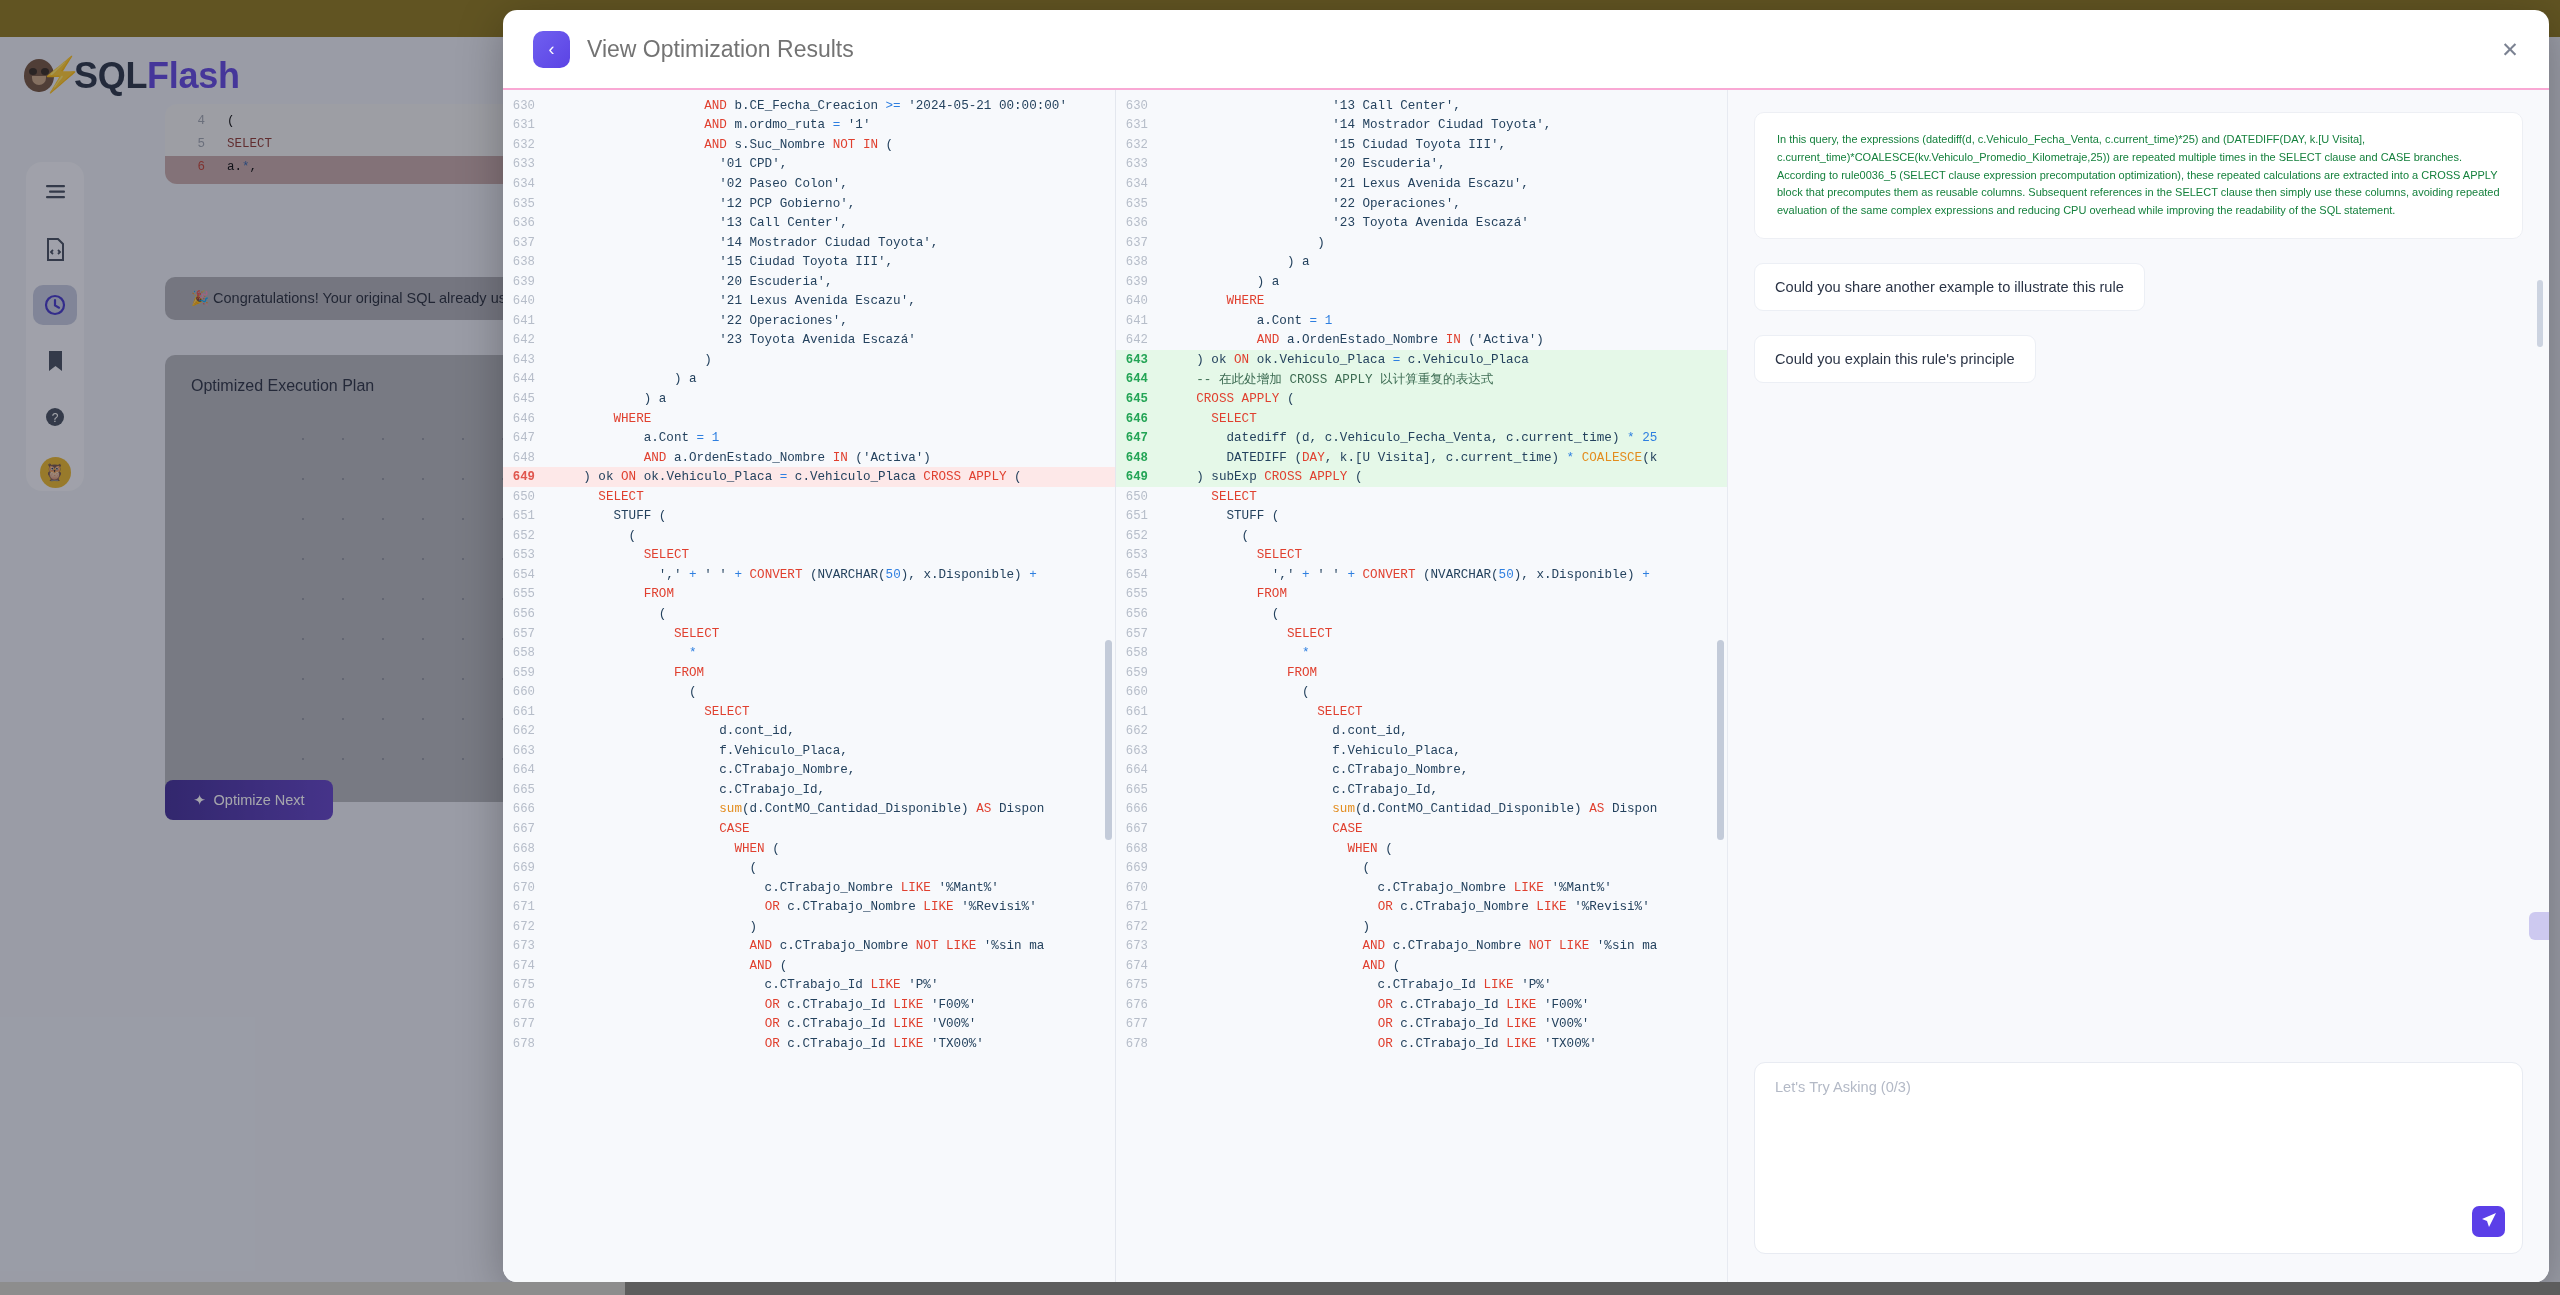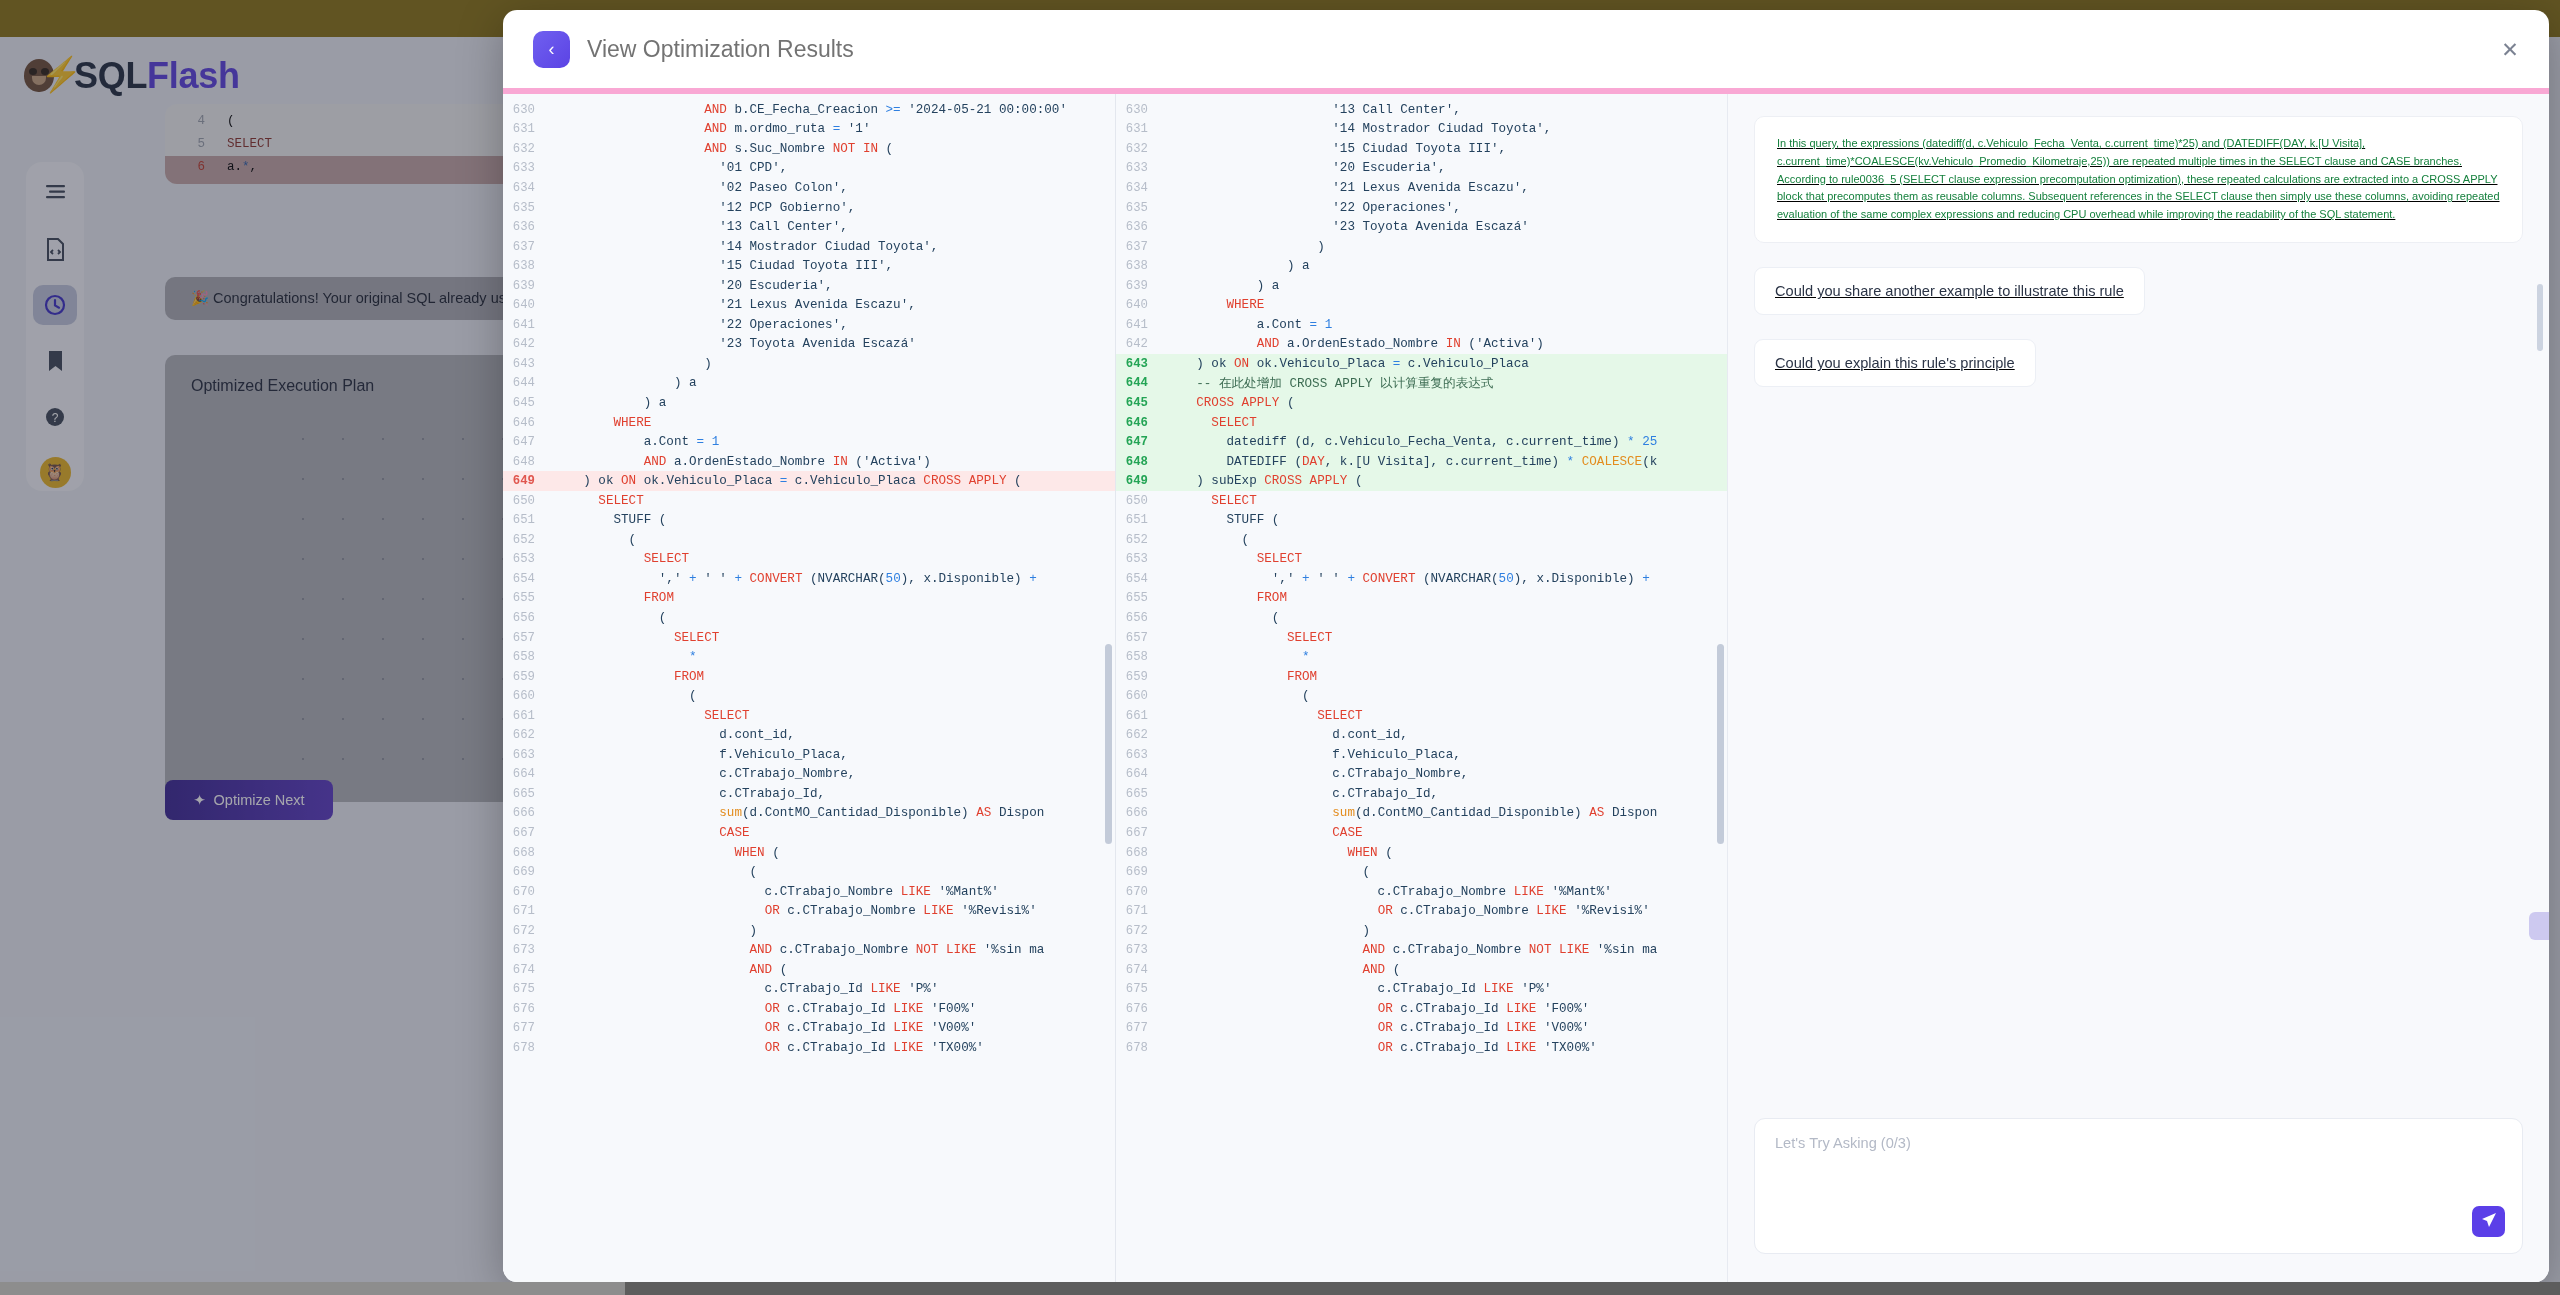--- a/index.html
+++ b/index.html
@@ -148,22 +148,21 @@
   }
   #close-btn {
     position: absolute; right: 26px; top: 26px;
     width: 26px; height: 26px; border: none; background: transparent;
     color: #7b8292; font-size: 21px; line-height: 1;
     display: flex; align-items: center; justify-content: center;
   }
 
   #modal-body {
     flex: 1 1 auto; display: flex; min-height: 0;
-    border-top: 6px solid #f9a8d4;
-    text-decoration: underline;
+    border-top: 2px solid #f9a8d4;
   }
 
   
   .code-pane {
     position: relative; background: #f7f9fc;
     overflow: hidden; min-height: 0;
   }
   #pane-left  { flex: 0 0 612px; }
   #pane-right { flex: 0 0 612px; border-left: 1px solid #e3e7ee; }
   .pane-scroll { position: absolute; inset: 0; overflow: hidden; padding-top: 6px; }
@@ -204,21 +203,21 @@
     padding: 18px 22px; font-size: 11px; line-height: 1.62; color: #15803d;
   }
   .suggestion {
     margin-top: 24px; align-self: flex-start;
     background: #ffffff; border: 1px solid #eceff5; border-radius: 9px;
     padding: 15px 20px; font-size: 14.6px; color: #2b3446;
     font-family: inherit; text-align: right;
   }
   #chat-input-wrap {
     position: absolute; left: 26px; right: 26px; bottom: 28px;
-    height: 136px; background: #fff;
+    height: 192px; background: #fff;
     border: 1px solid #e8ebf2; border-radius: 11px;
     padding: 16px 20px;
   }
   #chat-input {
     width: 100%; height: 100%; border: none; outline: none; resize: none;
     font-family: inherit; font-size: 14.6px; color: #2b3446; background: transparent;
   }
   #chat-input::placeholder { color: #b3b9c6; }
   #send-btn {
     position: absolute; right: 17px; bottom: 16px;

